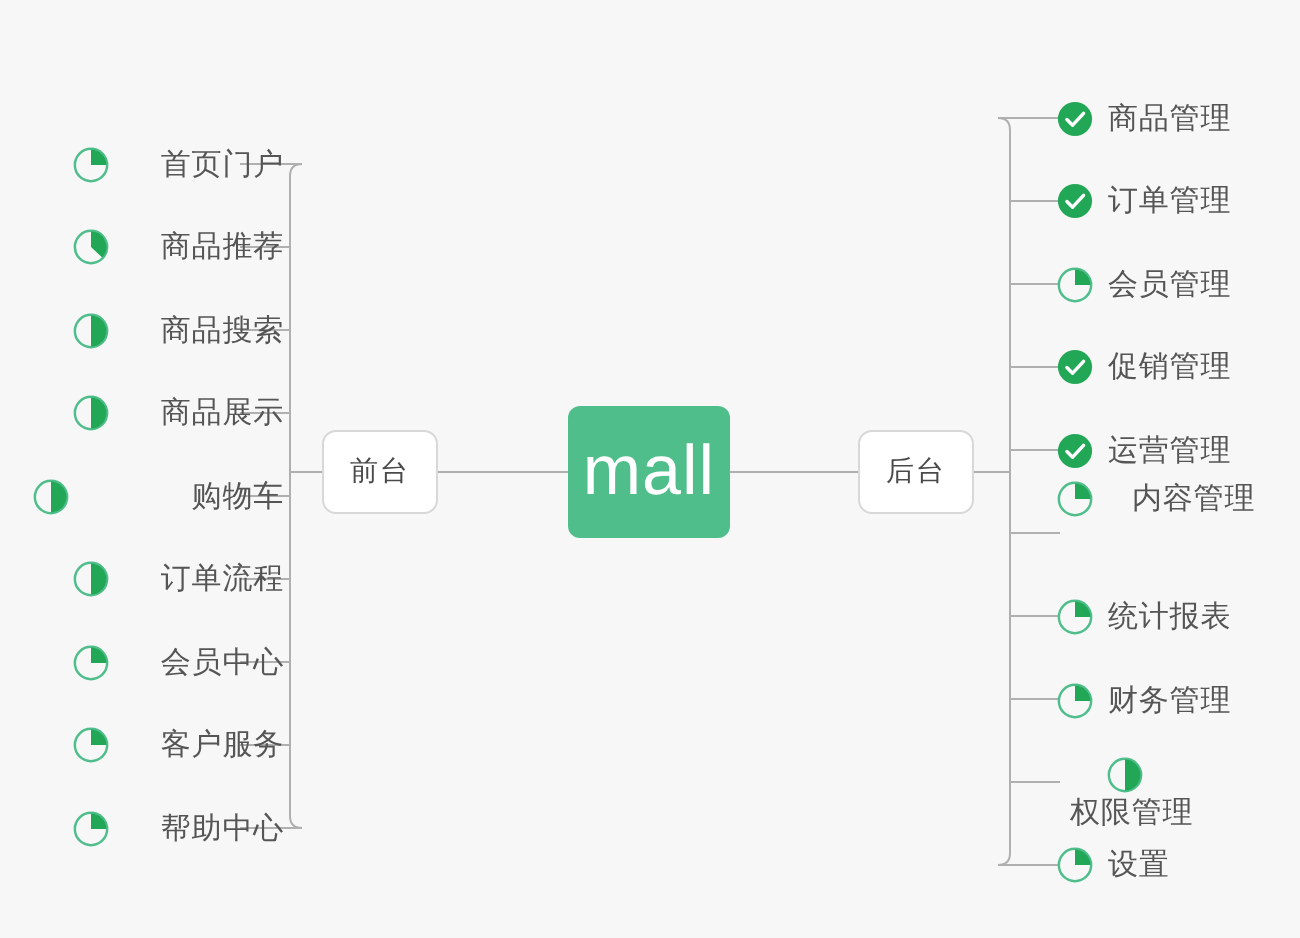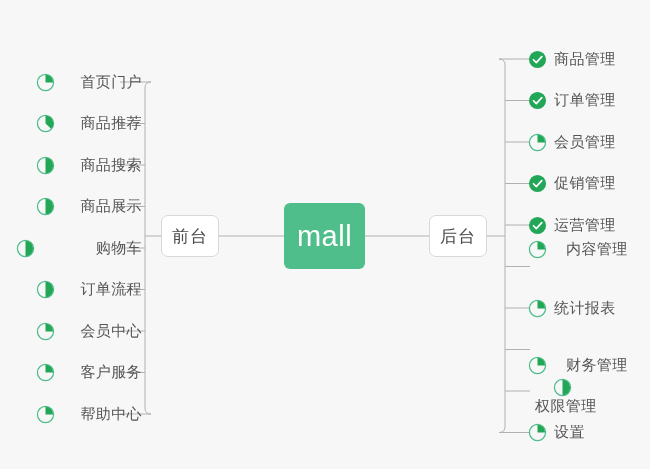--- a/index.html
+++ b/index.html
@@ -70,37 +70,37 @@
   }
   .node-side {
     width: 58px;
     height: 42px;
     background: #ffffff;
     border: 1px solid #d8d8d8;
     border-radius: 7px;
     top: 215px;
   }
   .node-side .node-label {
-    font-size: 17px;
+    font-size: 14px;
     color: #4a4a4a;
     letter-spacing: 1px;
   }
   #node-front { left: 161px; }
   #node-back  { left: 429px; }
 
   #node-root {
     left: 284px;
     top: 203px;
     width: 81px;
     height: 66px;
     background: #4FBE8B;
     border-radius: 6px;
   }
   #node-root .node-label {
-    font-size: 29px;
+    font-size: 35px;
     color: #ffffff;
     letter-spacing: 0.5px;
   }
 </style>
 </head>
 <body>
 
 <div id="mindmap">
 
   <svg id="wires" viewBox="0 0 650 469" xmlns="http://www.w3.org/2000/svg">
@@ -248,21 +248,21 @@
       </svg>
       <span class="leaf-label">内容管理</span>
     </div>
     <div class="leaf right" style="top: 295px;">
       <svg viewBox="0 0 40 40" class="leaf-icon">
         <circle cx="20" cy="20" r="17" fill="none" stroke="#4FBE8B" stroke-width="2.6"></circle>
         <path d="M 20 20 L 20 3.8000000000000007 A 16.2 16.2 0 0 1 36.20 20.00 Z" fill="#22A757"></path>
       </svg>
       <span class="leaf-label">统计报表</span>
     </div>
-    <div class="leaf right" style="top: 352px; gap: 12px;">
+    <div class="leaf right" style="top: 337px;">
       <svg viewBox="0 0 40 40" class="leaf-icon">
         <circle cx="20" cy="20" r="17" fill="none" stroke="#4FBE8B" stroke-width="2.6"></circle>
         <path d="M 20 20 L 20 3.8000000000000007 A 16.2 16.2 0 0 1 36.20 20.00 Z" fill="#22A757"></path>
       </svg>
       <span class="leaf-label">财务管理</span>
     </div>
     <div class="leaf right" style="top: 378px; flex-direction: column;">
       <svg viewBox="0 0 40 40" class="leaf-icon">
         <circle cx="20" cy="20" r="17" fill="none" stroke="#4FBE8B" stroke-width="2.6"></circle>
         <path d="M 20 20 L 20 3.8000000000000007 A 16.2 16.2 0 0 1 20.00 36.20 Z" fill="#22A757"></path>

